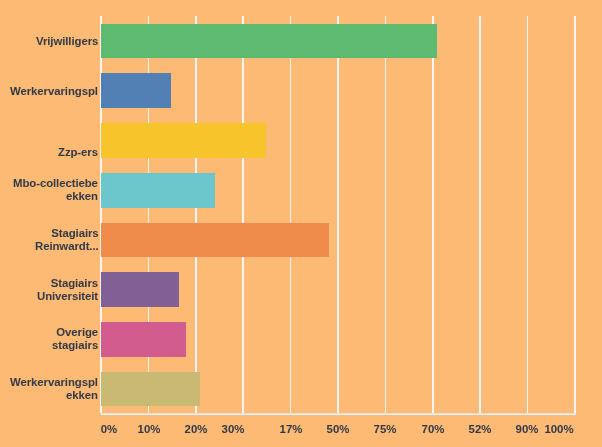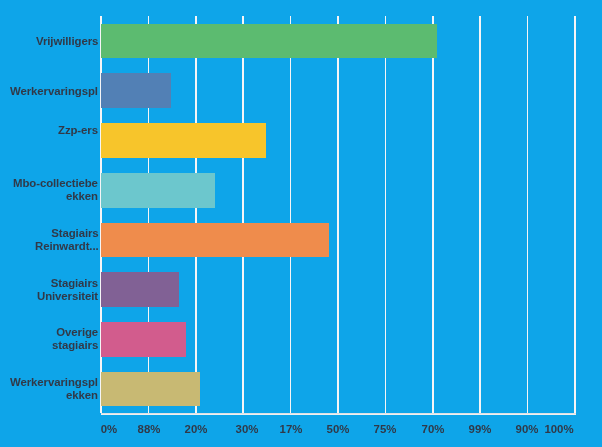--- a/index.html
+++ b/index.html
@@ -1,21 +1,21 @@
 <!DOCTYPE html>
 <html><head>
 <meta charset="utf-8">
 <style>
   html,body{margin:0;padding:0;}
   body{
     width:602px;height:447px;overflow:hidden;background:#ffffff;
     font-family:"Liberation Sans",sans-serif;
     -webkit-font-smoothing:antialiased;
   }
-  #chart{position:relative;width:602px;height:447px;background:#0ea5e9;}
+  #chart{position:relative;width:602px;height:447px;background:#fdba74;}
   .plot-area{position:absolute;left:101.2px;top:16px;width:473.6px;height:397px;}
   .gridline{position:absolute;top:0;bottom:0;width:1.6px;background:#f5f5f6;}
   .axis-x{
     position:absolute;left:101.2px;top:413px;width:474.4px;height:2px;
     background:linear-gradient(to bottom,#dee0e3 0,#dee0e3 50%,#eff0f2 50%,#eff0f2 100%);
   }
   .bar{position:absolute;left:0;height:34.8px;}
   .cat-label{
     will-change:transform;
     position:absolute;right:503.8px;height:34.8px;
@@ -55,40 +55,40 @@
     <div class="bar" style="top: 256.2px; width: 77.6704px; background: rgb(129, 97, 149);"></div>
     <div class="bar" style="top: 305.9px; width: 84.7744px; background: rgb(210, 92, 141);"></div>
     <div class="bar" style="top: 355.6px; width: 98.9824px; background: rgb(200, 185, 115);"></div>
   </div>
 
   <div class="axis-x"></div>
 
   <div>
     <div class="cat-label" style="top: 24px;">Vrijwilligers</div>
     <div class="cat-label" style="top: 73.7px;">Werkervaringspl</div>
-    <div class="cat-label" style="top: 113px; text-align: right;">Zzp-ers</div>
+    <div class="cat-label" style="top: 135px; text-align: right;">Zzp-ers</div>
     <div class="cat-label" style="top: 173.1px;">Mbo-collectiebe
 ekken</div>
     <div class="cat-label" style="top: 222.8px;">Stagiairs
 Reinwardt...</div>
     <div class="cat-label" style="top: 272.5px;">Stagiairs
 Universiteit</div>
     <div class="cat-label" style="top: 322.2px;">Overige
 stagiairs</div>
     <div class="cat-label" style="top: 371.9px; text-align: right;">Werkervaringspl
 ekken</div>
   </div>
 
   <div>
     <div class="tick-label" style="left: 109.4px;">0%</div>
-    <div class="tick-label" style="left: 148.56px;">88%</div>
+    <div class="tick-label" style="left: 148.56px;">10%</div>
     <div class="tick-label" style="left: 195.92px;">20%</div>
-    <div class="tick-label" style="left: 247px;">30%</div>
+    <div class="tick-label" style="left: 233px;">30%</div>
     <div class="tick-label" style="left: 290.64px;">17%</div>
     <div class="tick-label" style="left: 338px;">50%</div>
     <div class="tick-label" style="left: 385.36px;">75%</div>
     <div class="tick-label" style="left: 432.72px;">70%</div>
-    <div class="tick-label" style="left: 480.08px;">99%</div>
+    <div class="tick-label" style="left: 480.08px;">52%</div>
     <div class="tick-label" style="left: 527.44px;">90%</div>
     <div class="tick-label" style="left: 559.2px;">100%</div>
   </div>
 
 </div>
 
 </body></html>

